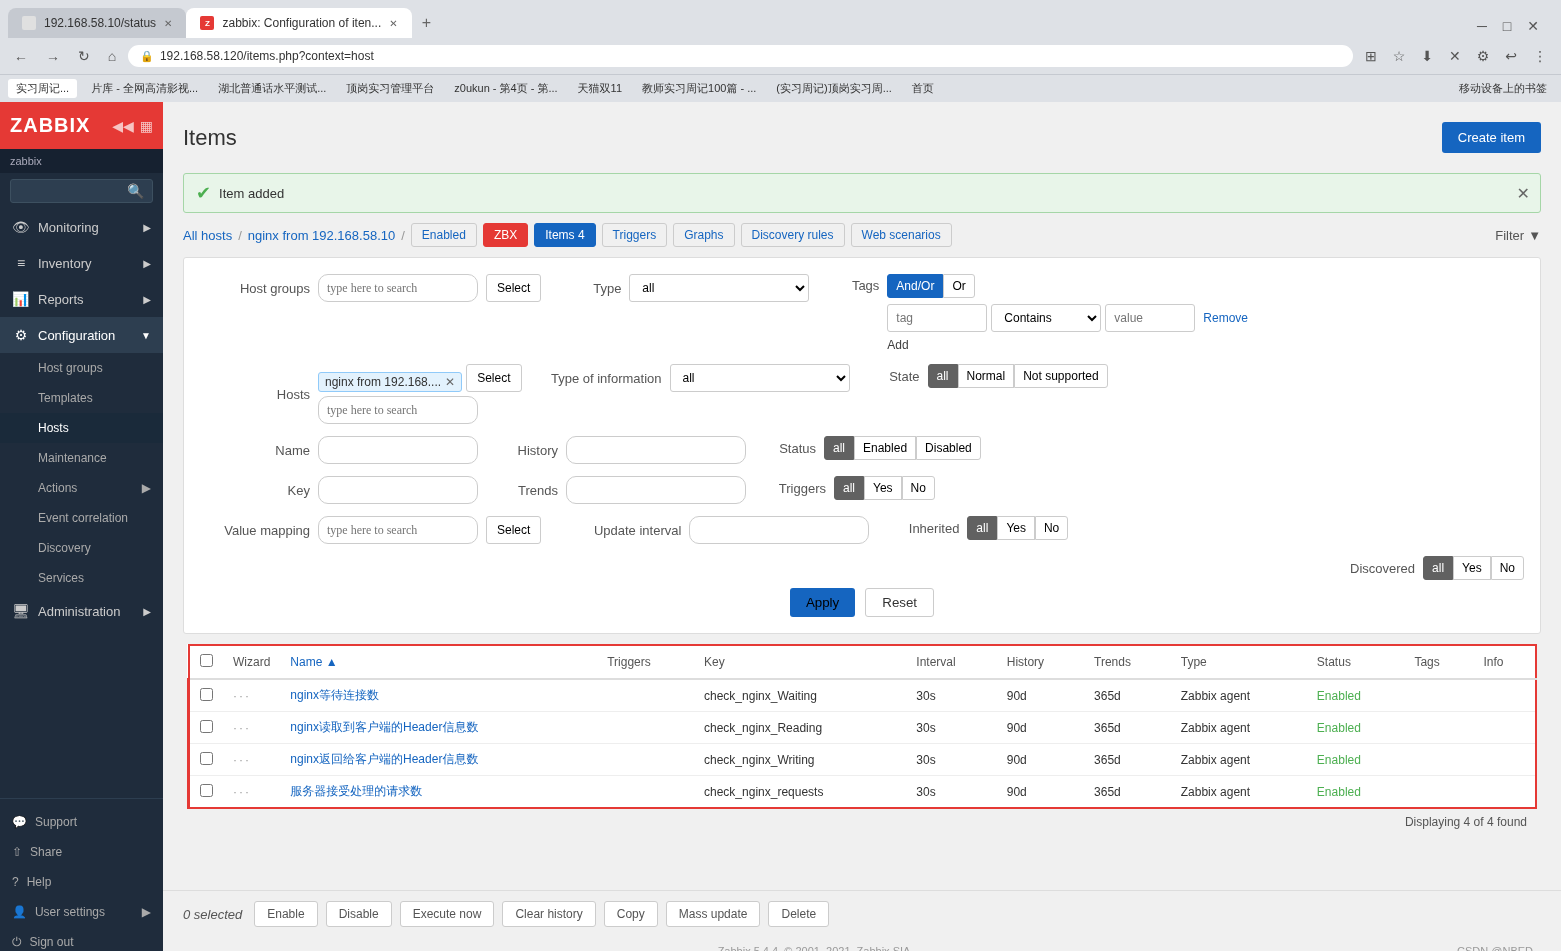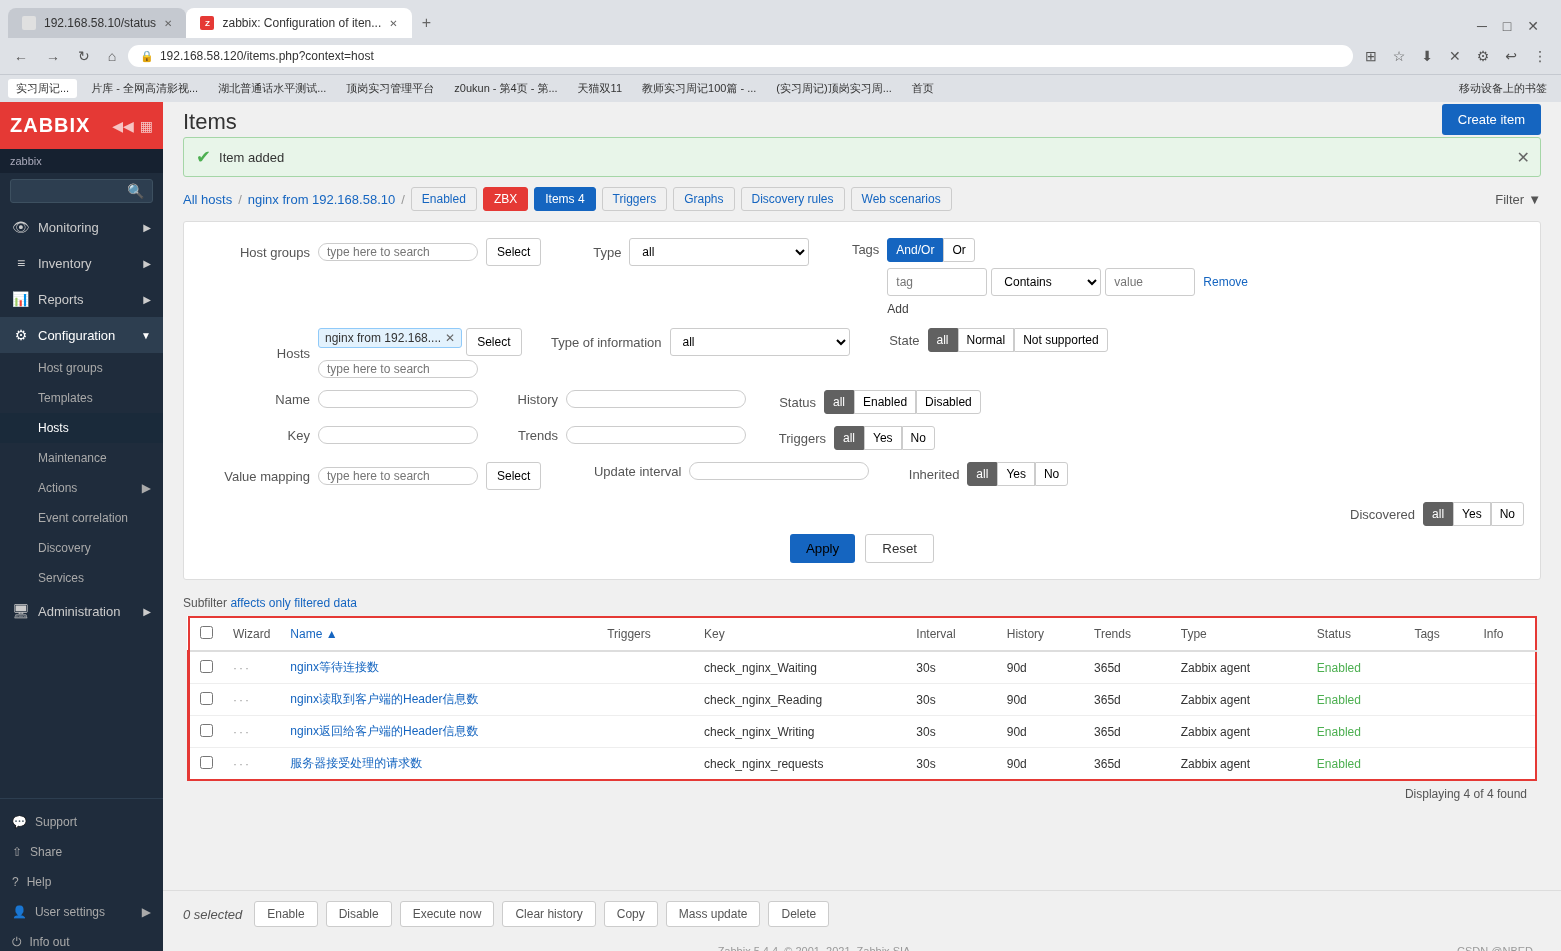--- a/index.html
+++ b/index.html
@@ -45,41 +45,41 @@
     .nav-item .nav-arrow { margin-left: auto; font-size: 10px; }
     .nav-sub-item { padding: 8px 12px 8px 38px; cursor: pointer; color: #aaa; font-size: 12px; display: block; }
     .nav-sub-item.active { color: #fff; background: #1a2a3a; }
 
     .sidebar-bottom { padding: 8px 0; border-top: 1px solid #2d3e50; }
     .sidebar-bottom-item { display: flex; align-items: center; padding: 8px 12px; cursor: pointer; color: #aaa; gap: 8px; font-size: 12px; }
 
     
     .main-content { flex: 1; display: flex; flex-direction: column; overflow: hidden; background: #f0f0f0; }
 
-    .page-header { display: flex; align-items: flex-end; justify-content: space-between; padding: 2px 20px; background: #f0f0f0; }
+    .page-header { display: flex; align-items: center; justify-content: space-between; padding: 20px 20px; background: #f0f0f0; }
     .page-title { font-size: 22px; color: #333; font-weight: normal; }
     .create-btn { background: #1565c0; color: #fff; border: none; padding: 8px 16px; border-radius: 3px; cursor: pointer; font-size: 13px; }
 
     .notification-bar { display: flex; align-items: center; background: #e8f5e9; border: 1px solid #a5d6a7; margin: 0 20px 10px; padding: 8px 12px; border-radius: 3px; gap: 8px; position: relative; }
     .notif-icon { color: #4caf50; font-size: 18px; }
     .notif-close { position: absolute; right: 10px; top: 50%; transform: translateY(-50%); cursor: pointer; color: #666; font-size: 16px; }
 
     .breadcrumb { display: flex; align-items: center; padding: 0 20px 10px; gap: 6px; font-size: 13px; flex-wrap: wrap; justify-content: flex-end; }
     .breadcrumb a { color: #1565c0; text-decoration: none; cursor: pointer; }
     .breadcrumb-sep { color: #999; }
     .breadcrumb-tab { padding: 4px 10px; border: 1px solid #ccc; border-radius: 3px; cursor: pointer; color: #1565c0; font-size: 12px; text-decoration: none; }
     .breadcrumb-tab.active { background: #1565c0; color: #fff; border-color: #1565c0; }
     .breadcrumb-tab.zbx { background: #e53935; color: #fff; border-color: #e53935; }
     .filter-btn { margin-left: auto; display: flex; align-items: center; gap: 4px; color: #555; cursor: pointer; }
 
     .filter-panel { background: #fff; margin: 0 20px 10px; border: 1px solid #ddd; border-radius: 3px; padding: 16px; }
     .filter-row { display: flex; align-items: flex-start; margin-bottom: 12px; gap: 20px; }
     .filter-group { display: flex; align-items: center; gap: 8px; }
     .filter-label { width: 110px; text-align: right; color: #555; font-size: 13px; }
-    .filter-input { height: 18px; padding: 4px 8px; border: 1px solid #ccc; border-radius: 10px; font-size: 12px; color: #999; }
+    .filter-input { height: 28px; padding: 4px 8px; border: 1px solid #ccc; border-radius: 10px; font-size: 12px; color: #999; font-family: Liberation Serif, serif; }
     .filter-select { height: 28px; padding: 4px 8px; border: 1px solid #ccc; border-radius: 3px; font-size: 12px; background: #fff; }
     .filter-btn-select { height: 28px; padding: 4px 10px; border: 1px solid #ccc; border-radius: 3px; background: #fff; cursor: pointer; font-size: 12px; }
     .tag-group { display: flex; align-items: center; gap: 4px; }
     .tag-toggle { display: flex; }
     .tag-toggle-btn { padding: 4px 8px; border: 1px solid #ccc; cursor: pointer; font-size: 12px; background: #fff; }
     .tag-toggle-btn.active { background: #1565c0; color: #fff; border-color: #1565c0; }
     .tag-toggle-btn:first-child { border-radius: 3px 0 0 3px; }
     .tag-toggle-btn:last-child { border-radius: 0 3px 3px 0; }
     .tag-input { height: 28px; padding: 4px 8px; border: 1px solid #ccc; border-radius: 3px; font-size: 12px; width: 100px; }
     .tag-contains { height: 28px; padding: 4px 8px; border: 1px solid #ccc; border-radius: 3px; font-size: 12px; background: #fff; width: 110px; }
@@ -243,21 +243,21 @@
         <span>?</span>
         <span>Help</span>
       </div>
       <div class="sidebar-bottom-item">
         <span>👤</span>
         <span>User settings</span>
         <span style="margin-left:auto;">▶</span>
       </div>
       <div class="sidebar-bottom-item">
         <span>⏻</span>
-        <span>Info out</span>
+        <span>Sign out</span>
       </div>
     </div>
   </div>
 
   <div class="main-content">
     <div class="page-header">
       <h1 class="page-title">Items</h1>
       <button class="create-btn">Create item</button>
     </div>
 
@@ -323,21 +323,21 @@
             <span class="add-link">Add</span>
           </div>
         </div>
       </div>
 
       <div class="filter-row">
 
         <div class="filter-group">
           <label class="filter-label">Hosts</label>
           <div style="display:flex;flex-direction:column;gap:4px;">
-            <div style="display:flex;gap:4px;align-items:flex-start;">
+            <div style="display:flex;gap:4px;align-items:flex-end;">
               <div style="border:1px solid #90caf9;background:#e3f2fd;border-radius:3px;padding:2px 6px;font-size:12px;display:flex;align-items:center;gap:4px;">
                 <span>nginx from 192.168....</span>
                 <span style="cursor:pointer;color:#666;">✕</span>
               </div>
               <button class="filter-btn-select">Select</button>
             </div>
             <input class="filter-input" type="text" style="width: 160px; color: rgb(153, 153, 153);" placeholder="type here to search">
           </div>
         </div>
 
@@ -438,24 +438,20 @@
           </div>
         </div>
       </div>
 
       <div class="filter-actions">
         <button class="apply-btn">Apply</button>
         <button class="reset-btn">Reset</button>
       </div>
     </div>
 
-    <div class="subfilter-bar">
-      <span>Subfilter</span>
-      <span class="affects">affects only filtered data</span>
-    </div>
 
     <div class="items-table-container">
       <table class="items-table" style="border:2px solid #e53935;">
         <thead>
           <tr>
             <th class="checkbox-cell">
               <input type="checkbox" style="">
             </th>
             <th class="wizard-cell">Wizard</th>
             <th style="color:#1565c0;cursor:pointer;">Name ▲</th>

